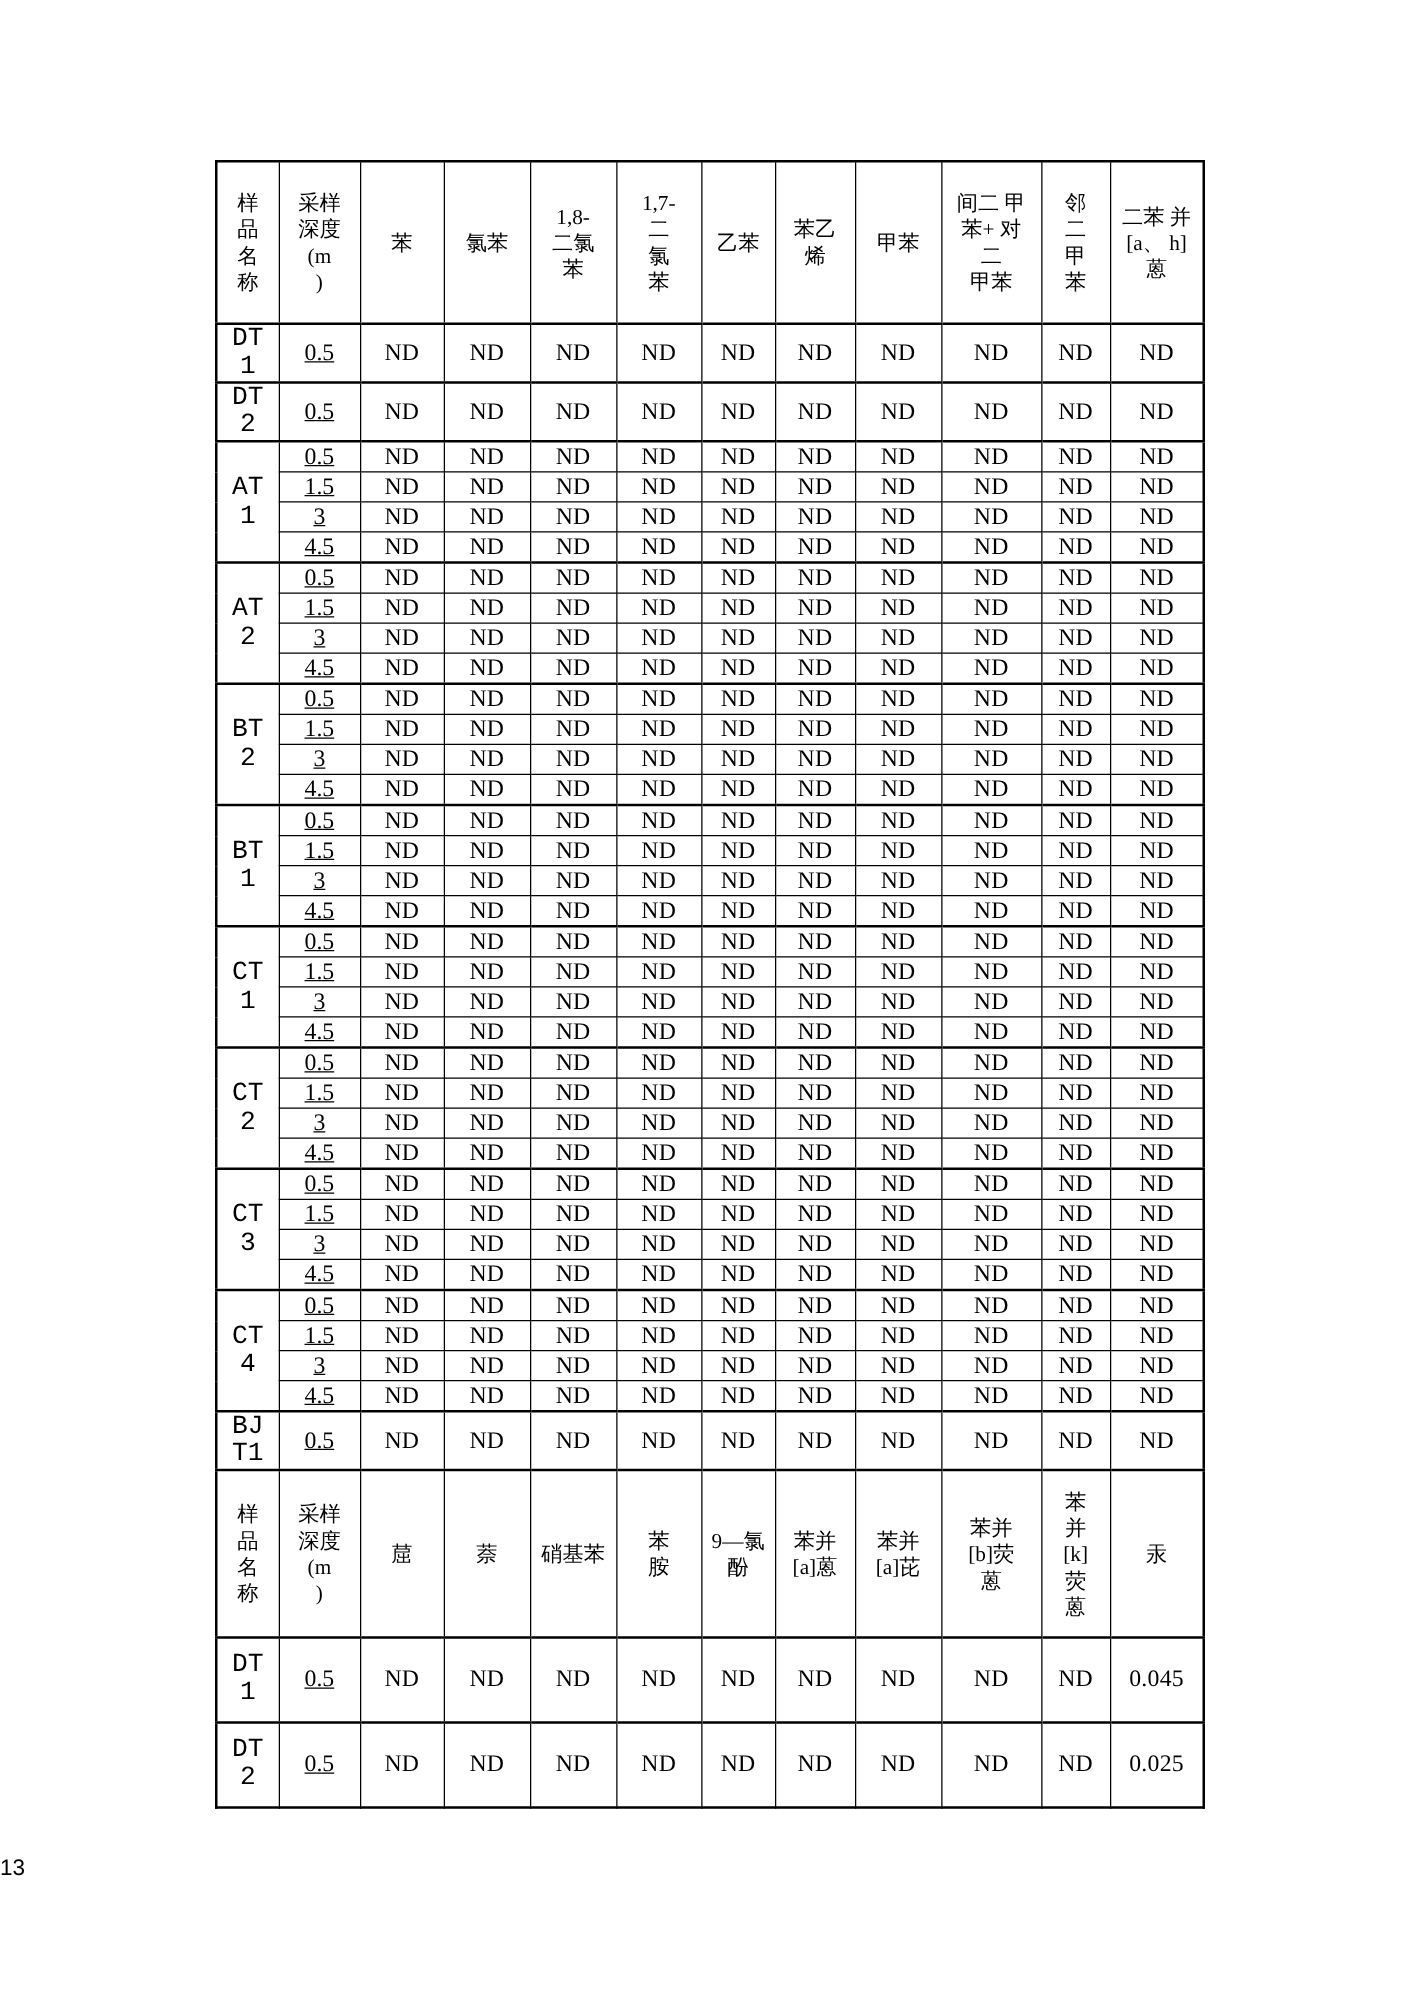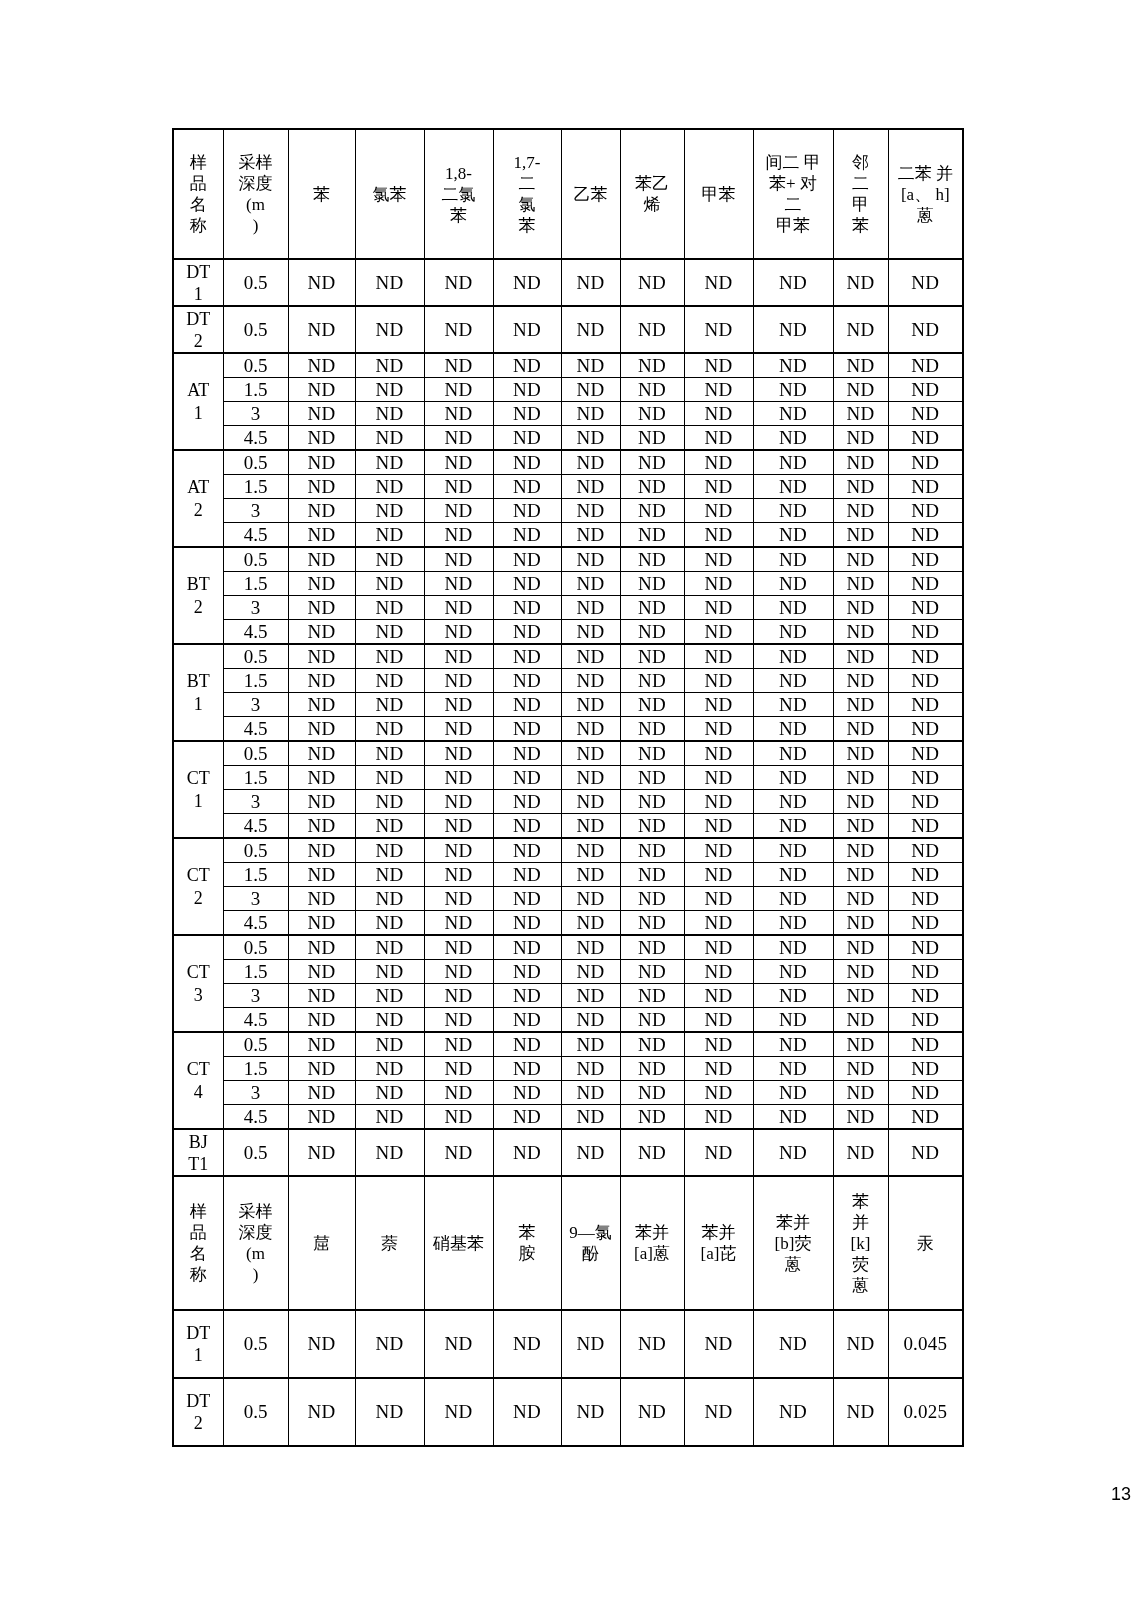--- a/index.html
+++ b/index.html
@@ -29,32 +29,32 @@
     white-space: pre-line;
     overflow: hidden;
   }
   tr.grp > td { border-top: 2px solid #000; }
   tr.header-row td.hdr {
     height: 128px;
     font-size: 17px;
     line-height: 21px;
   }
   tr.header-row.h2 td.hdr { height: 132px; }
-  td.name  { font-size: 18px; line-height: 22px; }
-  td.depth { font-size: 19px; }
+  td.name  { font-size: 21px; line-height: 22px; font-family: Liberation Mono, monospace; }
+  td.depth { font-size: 19px; text-decoration: underline; }
   td.val   { font-size: 19px; letter-spacing: 0.2px; }
   tr.row-sub td   { height: 23px; line-height: 23px; }
   tr.row-tall td  { height: 45px; }
   tr.row-xtall td { height: 66px; }
   .pageno {
     position: absolute;
     top: 1484px;
     left: 0;
     width: 100%;
-    text-align: right;
+    text-align: left;
     font-size: 18px;
     font-family: "Liberation Sans", "DejaVu Sans", sans-serif;
     color: #000;
   }
 </style>
 </head>
 <body>
 
 <div class="page">
   <table class="results">

